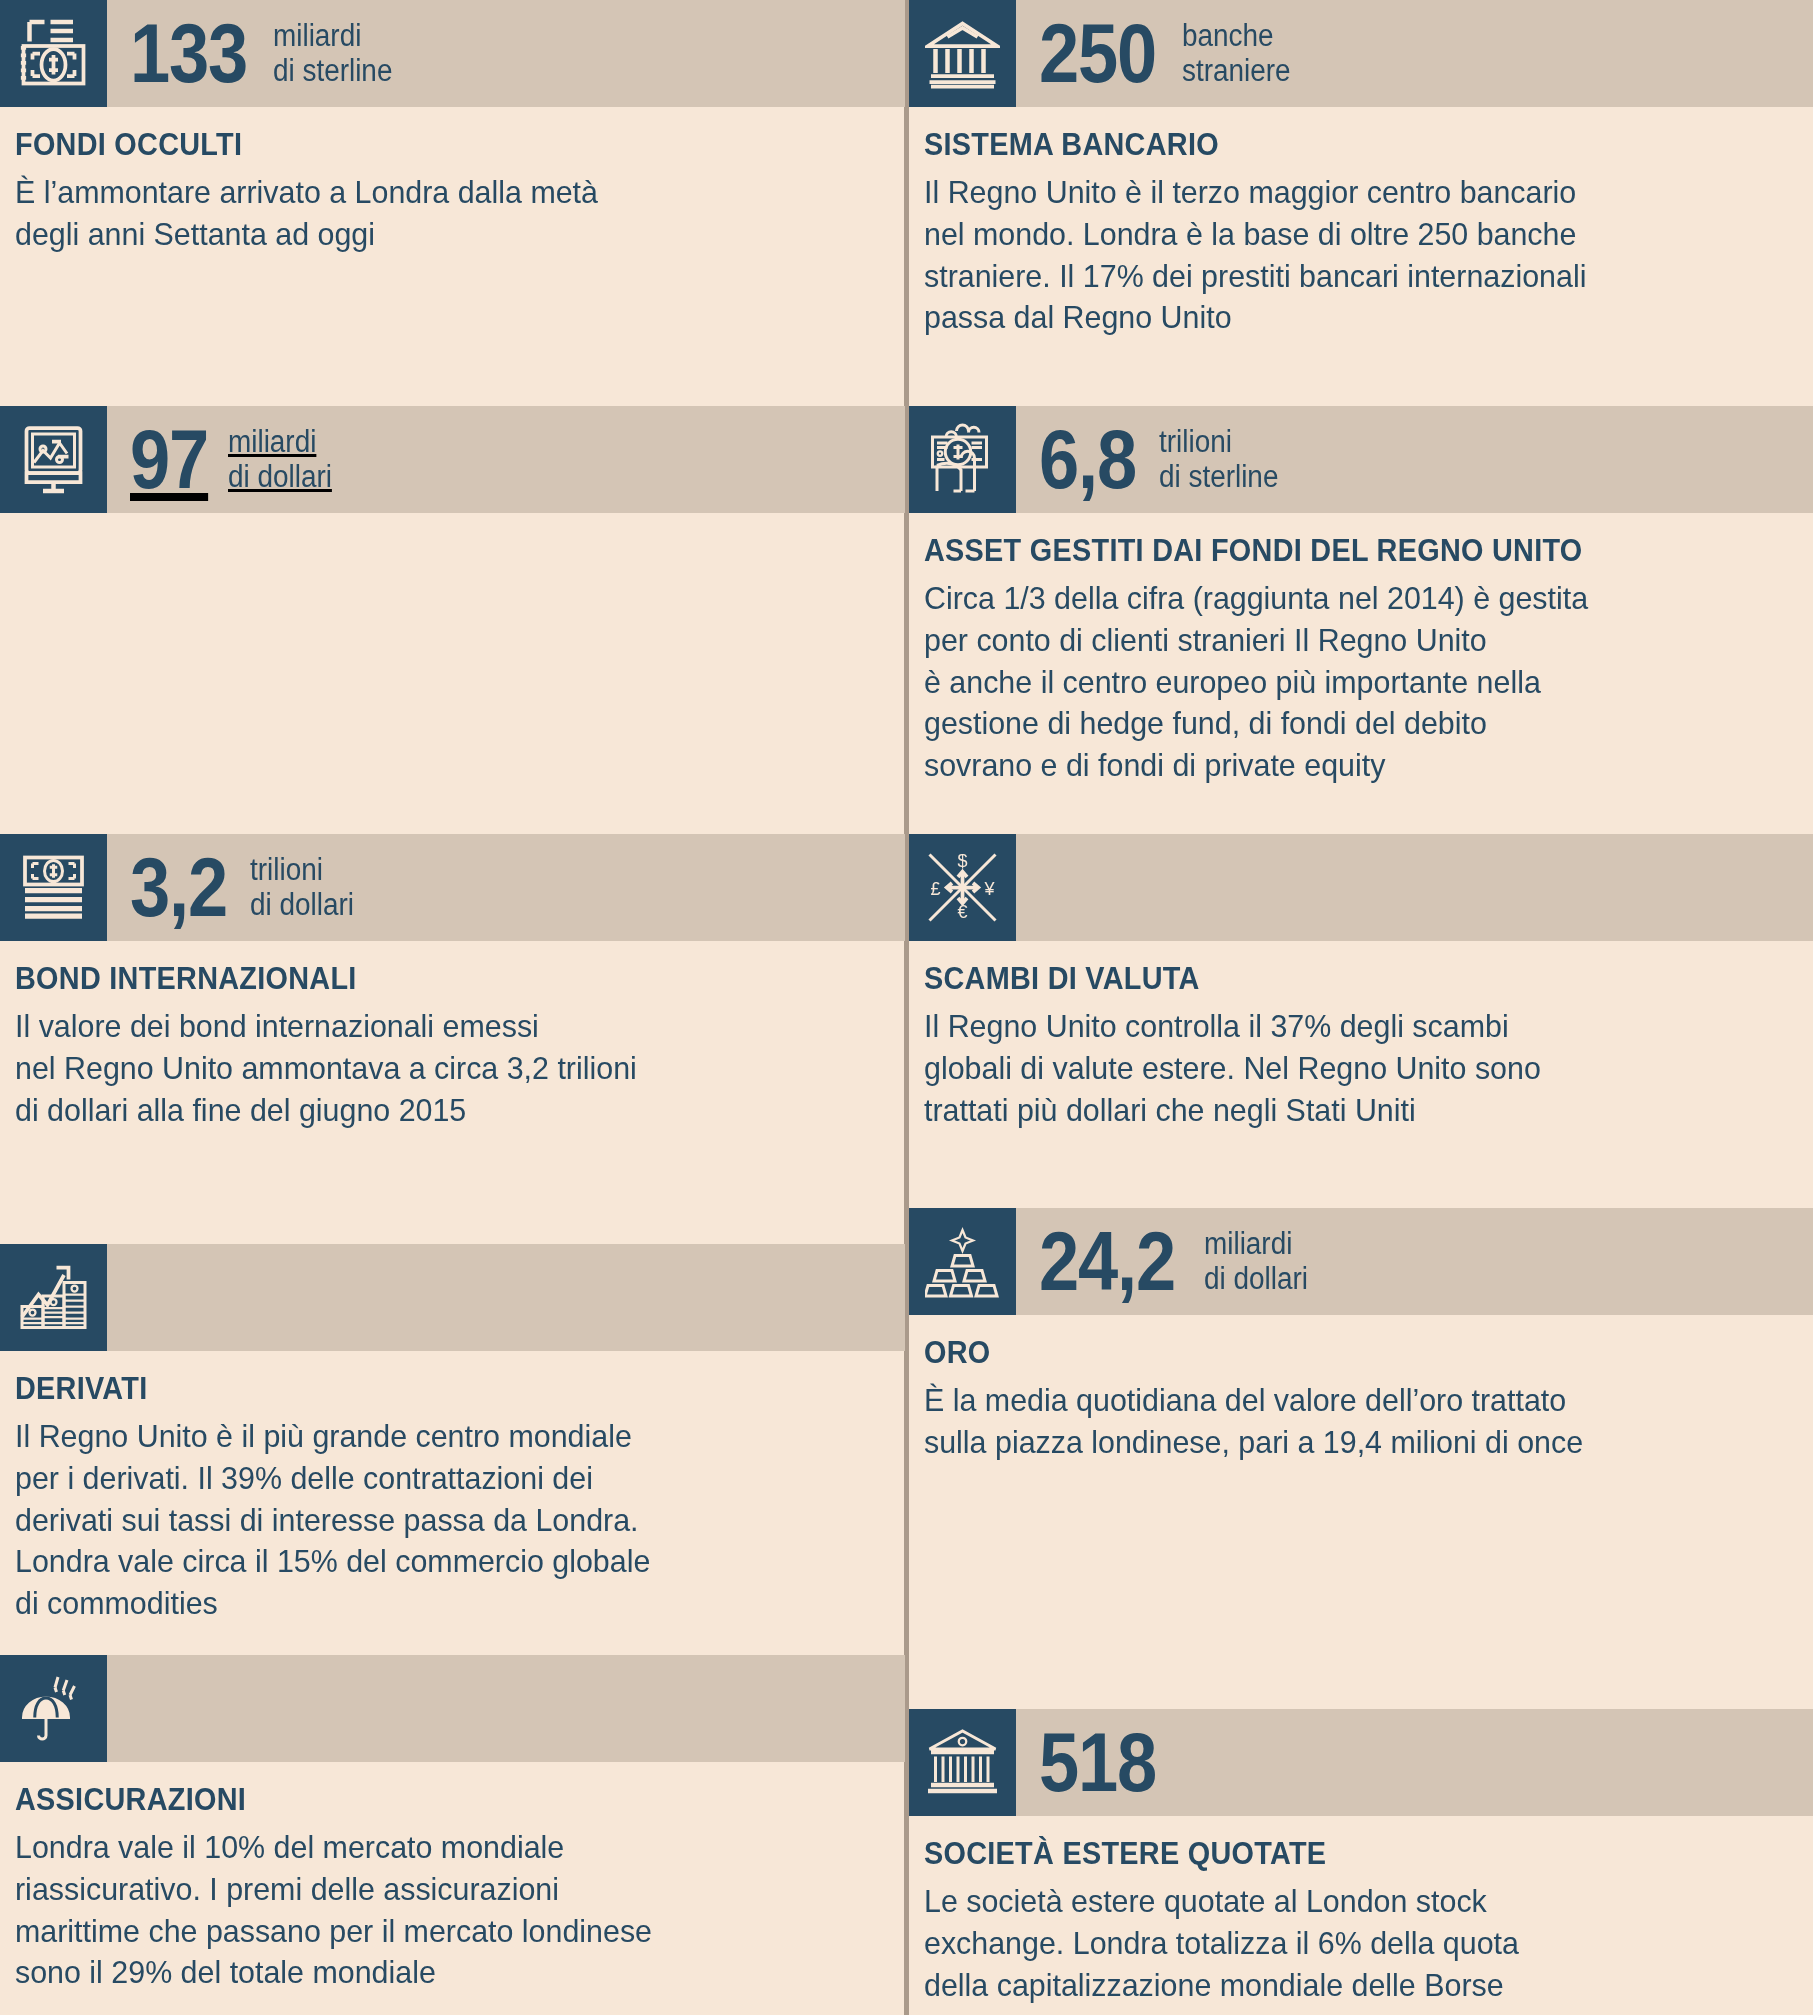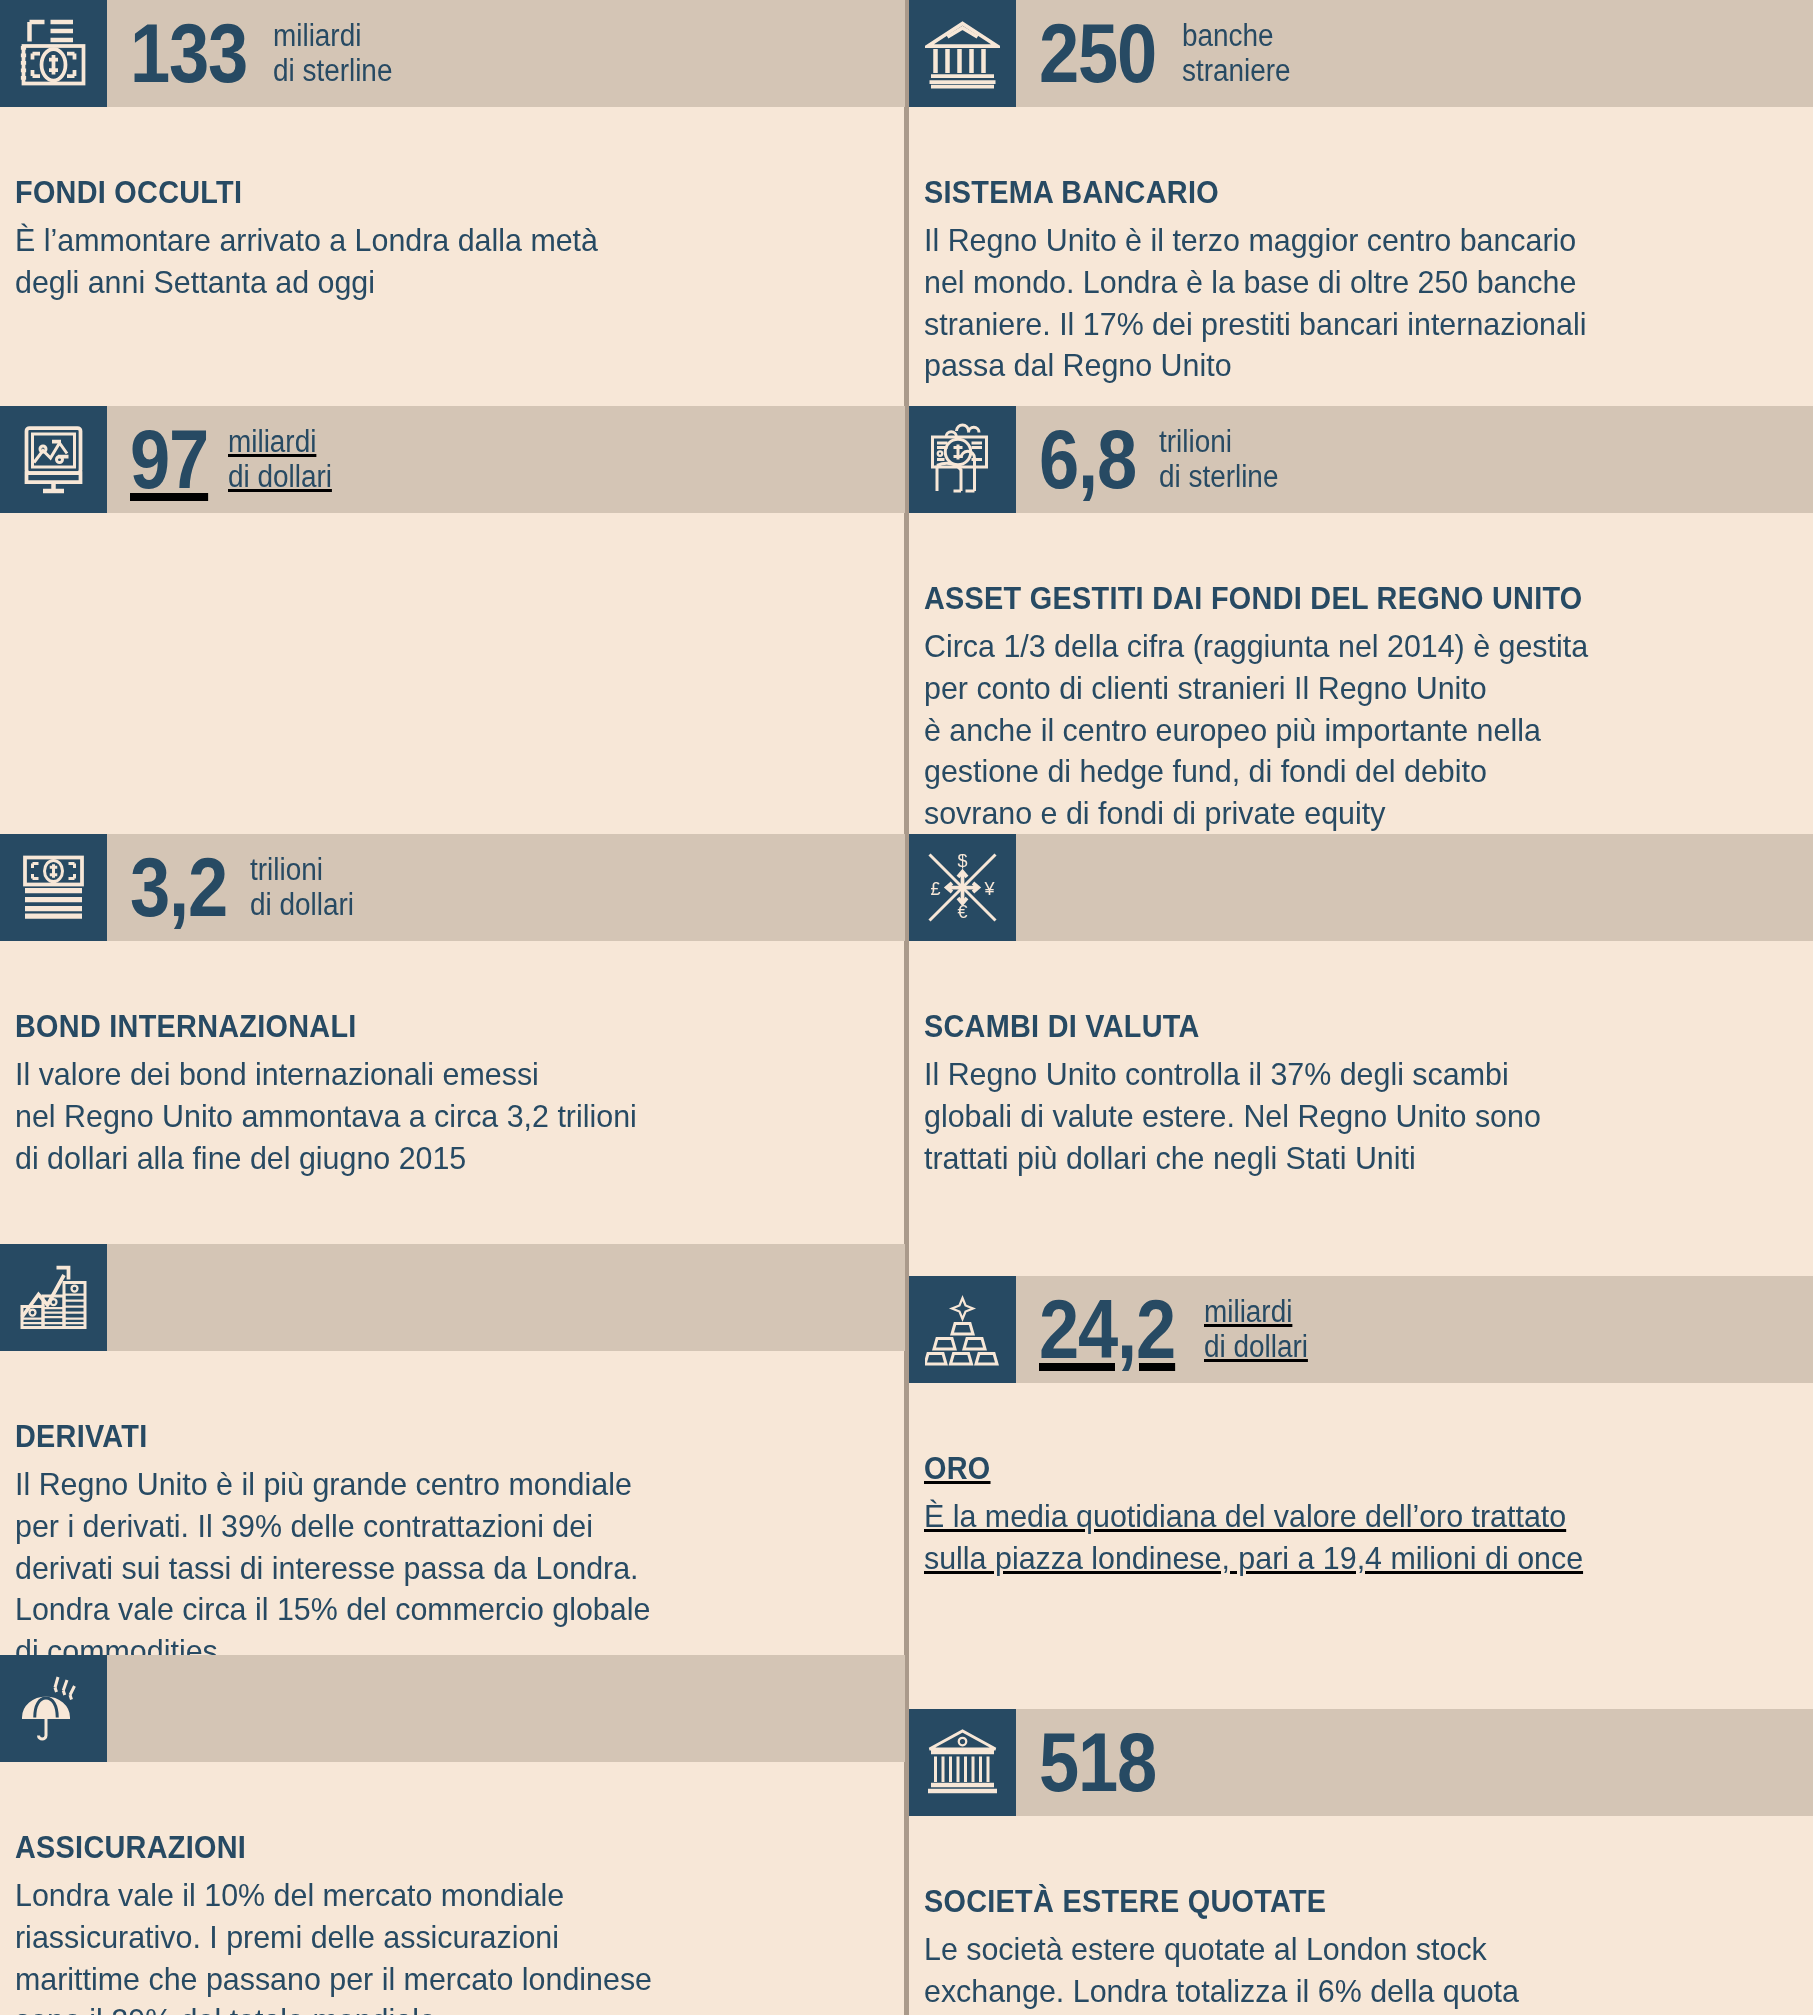--- a/index.html
+++ b/index.html
@@ -88,21 +88,20 @@
     line-height: 1.12;
     color: #274a63;
     font-weight: normal;
     white-space: pre-line;
     transform: scaleX(0.9);
     transform-origin: left center;
   }
 
   .card-body {
     padding: 20px 17.4px 0 14.7px;
-    margin-top: 48px;
   }
   .card-title {
     font-size: 31px;
     font-weight: bold;
     color: #274a63;
     letter-spacing: 0.3px;
     margin-bottom: 9.4px;
     transform: scaleX(0.93);
     transform-origin: left center;
     white-space: nowrap;
@@ -320,21 +319,21 @@
         </div>
       </div>
       <div class="card-body">
         <div class="card-title">SCAMBI DI VALUTA</div>
         <div class="card-desc">Il Regno Unito controlla il 37% degli scambi
 globali di valute estere. Nel Regno Unito sono
 trattati più dollari che negli Stati Uniti</div>
       </div>
     </div>
 
-    <div class="card" style="top:1276px;text-decoration:underline;">
+    <div class="card" style="top:1208px;">
       <div class="card-head">
         <div class="icon-box">
           <svg viewBox="0 0 100 100" fill="none" stroke="#f7e7d7" stroke-width="4">
             <path d="M50 8l4 10 10 4-10 4-4 10-4-10-10-4 10-4z" stroke-width="3"></path>
             <path d="M40 42h20l4 14H36z" stroke-width="4"></path>
             <path d="M16 62h20l4 14H12zM56 62h20l4 14H52z" stroke-width="4"></path>
             <path d="M4 82h20l4 14H0zM38 82h20l4 14H34zM72 82h20l4 14H68z" stroke-width="4"></path>
           </svg>
         </div>
         <div class="head-text">

